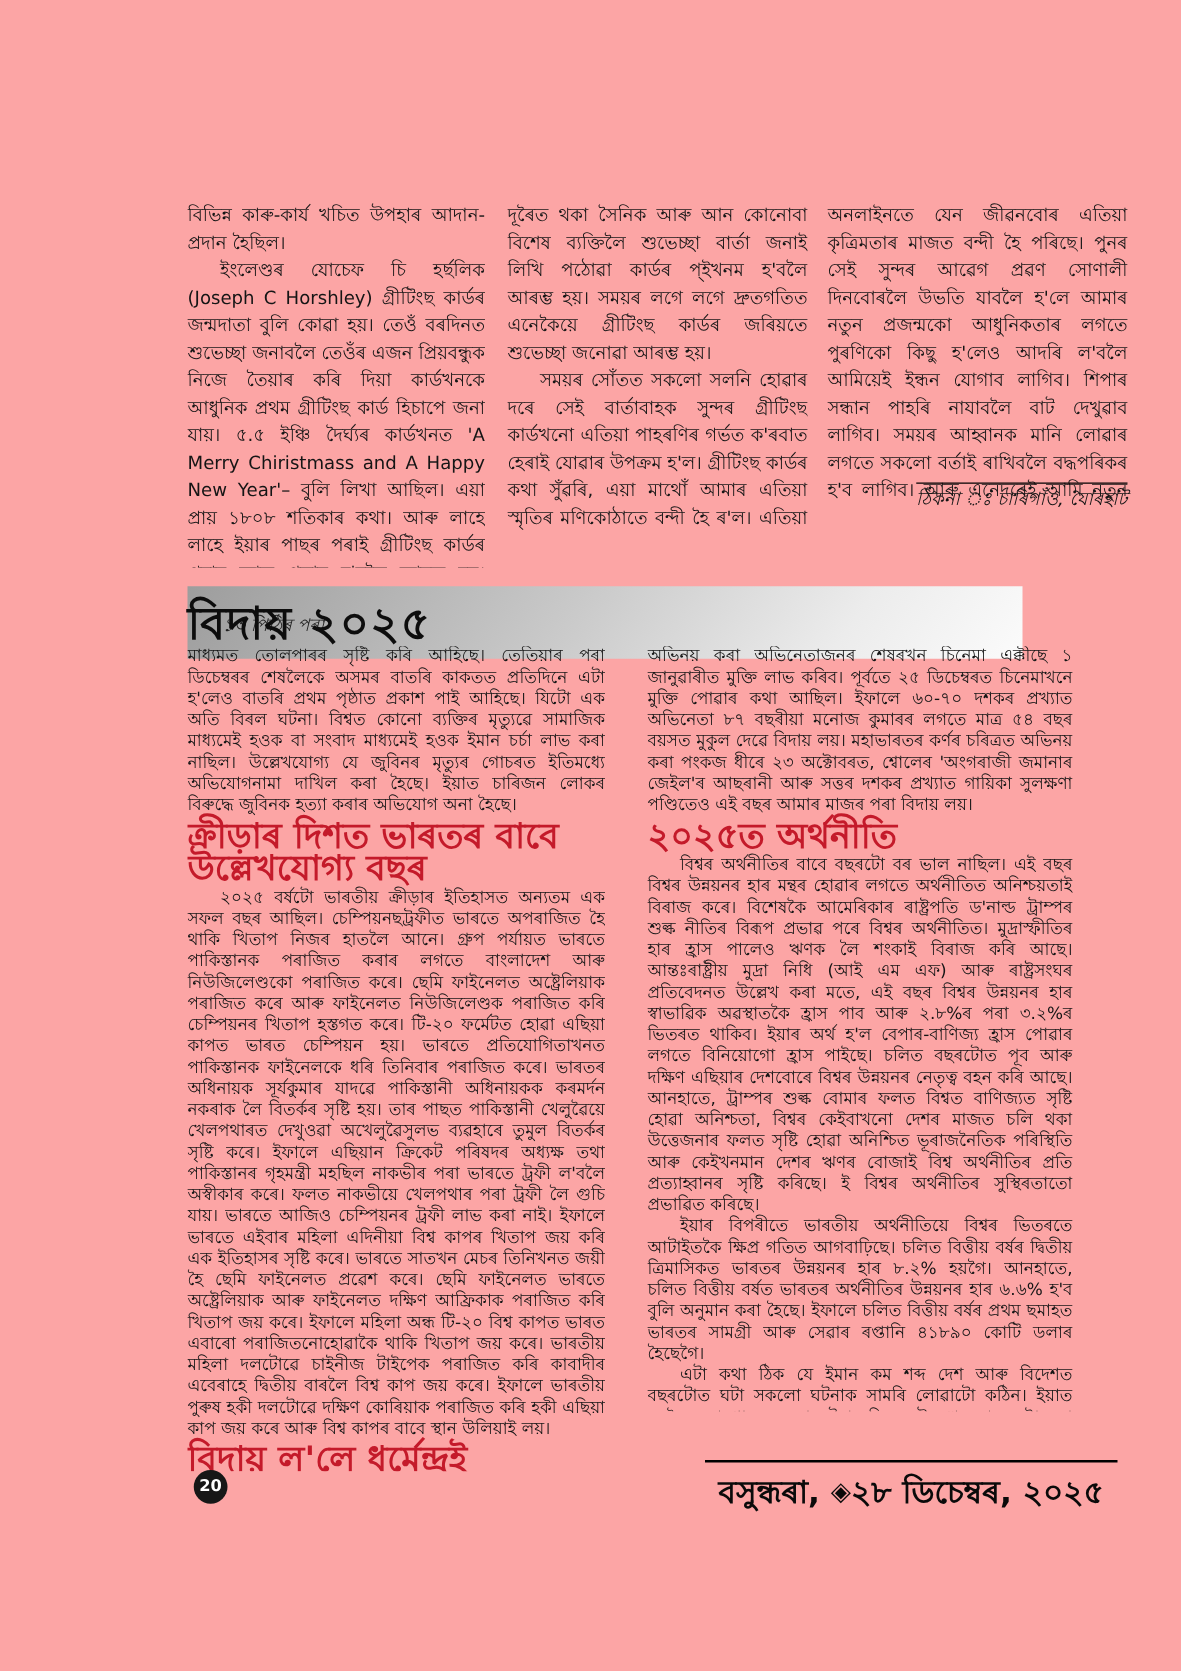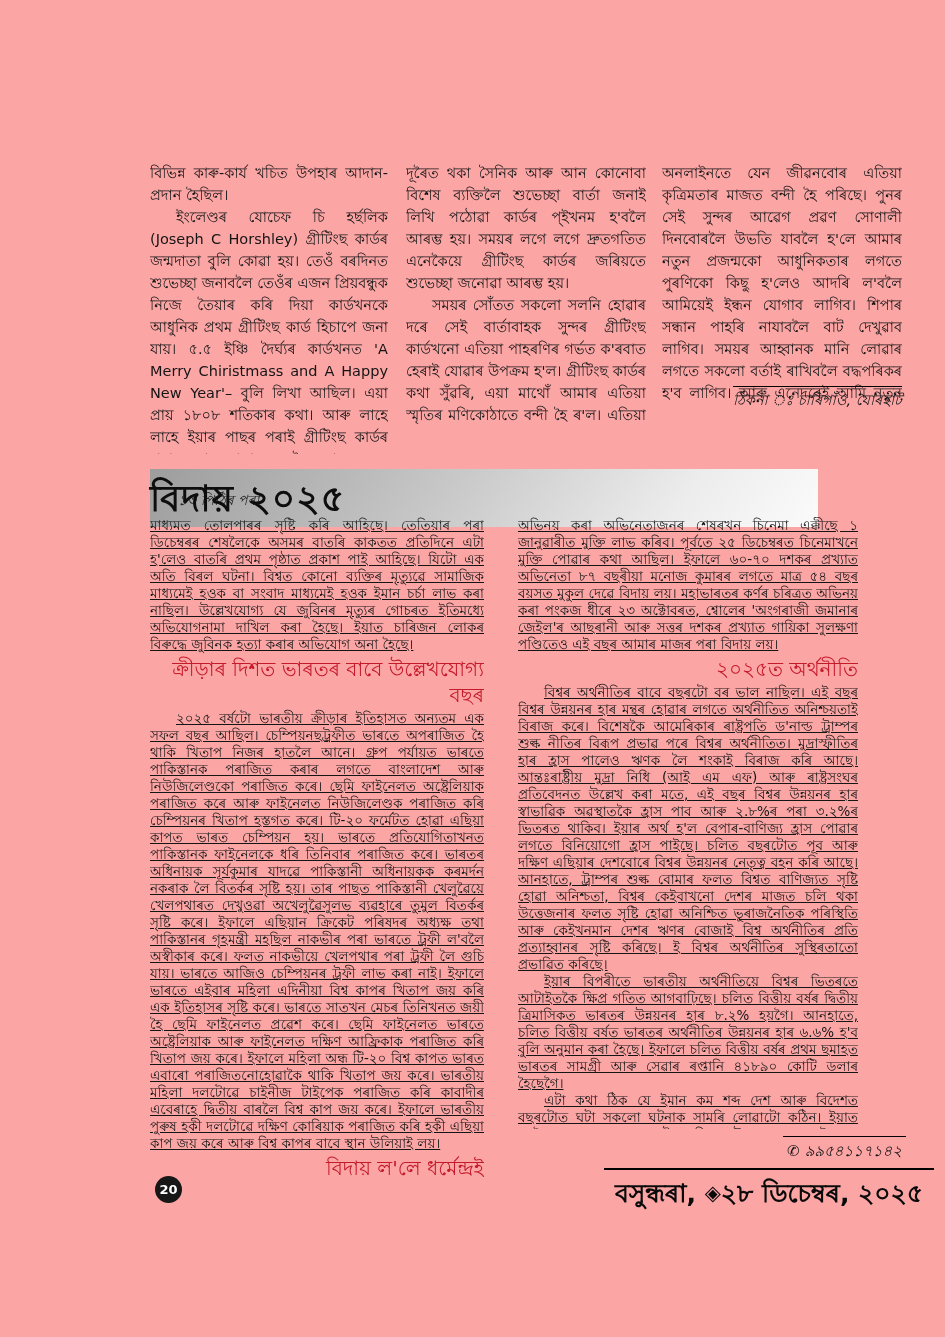--- a/index.html
+++ b/index.html
@@ -20,30 +20,30 @@
 
   
   .banner{position:absolute;left:150px;top:469px;width:668px;height:58px;
           background:linear-gradient(125deg,#9d9d9d 0%,#c9c9c9 45%,#ececec 78%,#fbfbfb 100%);text-decoration:underline;}
   .kicker{position:absolute;left:28px;top:20px;font-style:italic;font-size:14px;color:#222;}
   .banner-title{position:absolute;left:0;right:60px;top:2px;margin:0;text-align:left;
                 font-size:36px;font-weight:700;color:#0d0d0d;letter-spacing:1px;}
 
   
   .lcol{position:absolute;top:517px;text-align:justify;font-size:13.5px;line-height:17px;overflow:hidden;}
-  .lcol p{margin:0;text-decoration:underline;}
+  .lcol p{margin:0;}
   .ll{left:150px;width:334px;height:660px;}
   .lr{left:518px;width:340px;height:612px;}
-  h2.red{margin:3px 0 2px 0;text-align:right;font-size:20px;line-height:26px;font-weight:400;color:#c41a2a;}
+  h2.red{margin:3px 0 2px 0;text-align:left;font-size:28px;line-height:26px;font-weight:700;color:#c41a2a;}
 
   
   .contact2{position:absolute;left:594px;top:1136px;width:312px;text-align:right;}
   .phone-row{display:inline-block;border-top:1.5px solid #000;padding:2px 4px 0 4px;
              font-style:italic;font-size:15px;}
-  .masthead{position:absolute;left:604px;top:1168px;width:330px;border-top:2px solid #000;
+  .masthead{position:absolute;left:564px;top:1168px;width:330px;border-top:2px solid #000;
             padding-top:4px;text-align:center;font-size:25px;font-weight:700;white-space:nowrap;color:#0a0a0a;}
   .masthead .diamond{font-size:21px;position:relative;top:-2px;}
 
   .badge{position:absolute;left:155px;top:1176px;width:27px;height:27px;border-radius:50%;
          background:#171717;color:#ffffff;font-size:13px;font-weight:700;
          display:flex;align-items:center;justify-content:center;}
 </style>
 </head>
 <body>
 
@@ -81,26 +81,20 @@
   </div>
 
   <div class="lcol lr">
     <p>অভিনয় কৰা অভিনেতাজনৰ শেষৰখন চিনেমা এক্কীছে ১ জানুৱাৰীত মুক্তি লাভ কৰিব। পূৰ্বতে ২৫ ডিচেম্বৰত চিনেমাখনে মুক্তি পোৱাৰ কথা আছিল। ইফালে ৬০-৭০ দশকৰ প্ৰখ্যাত অভিনেতা ৮৭ বছৰীয়া মনোজ কুমাৰৰ লগতে মাত্ৰ ৫৪ বছৰ বয়সত মুকুল দেৱে বিদায় লয়। মহাভাৰতৰ কৰ্ণৰ চৰিত্ৰত অভিনয় কৰা পংকজ ধীৰে ২৩ অক্টোবৰত, শ্বোলেৰ 'অংগৰাজী জমানাৰ জেইল'ৰ আছৰানী আৰু সত্তৰ দশকৰ প্ৰখ্যাত গায়িকা সুলক্ষণা পণ্ডিতেও এই বছৰ আমাৰ মাজৰ পৰা বিদায় লয়।</p>
     <h2 class="red">২০২৫ত অৰ্থনীতি</h2>
     <p class="indent">বিশ্বৰ অৰ্থনীতিৰ বাবে বছৰটো বৰ ভাল নাছিল। এই বছৰ বিশ্বৰ উন্নয়নৰ হাৰ মন্থৰ হোৱাৰ লগতে অৰ্থনীতিত অনিশ্চয়তাই বিৰাজ কৰে। বিশেষকৈ আমেৰিকাৰ ৰাষ্ট্ৰপতি ড'নাল্ড ট্ৰাম্পৰ শুল্ক নীতিৰ বিৰূপ প্ৰভাৱ পৰে বিশ্বৰ অৰ্থনীতিত। মুদ্ৰাস্ফীতিৰ হাৰ হ্ৰাস পালেও ঋণক লৈ শংকাই বিৰাজ কৰি আছে। আন্তঃৰাষ্ট্ৰীয় মুদ্ৰা নিধি (আই এম এফ) আৰু ৰাষ্ট্ৰসংঘৰ প্ৰতিবেদনত উল্লেখ কৰা মতে, এই বছৰ বিশ্বৰ উন্নয়নৰ হাৰ স্বাভাৱিক অৱস্থাতকৈ হ্ৰাস পাব আৰু ২.৮%ৰ পৰা ৩.২%ৰ ভিতৰত থাকিব। ইয়াৰ অৰ্থ হ'ল বেপাৰ-বাণিজ্য হ্ৰাস পোৱাৰ লগতে বিনিয়োগো হ্ৰাস পাইছে। চলিত বছৰটোত পূব আৰু দক্ষিণ এছিয়াৰ দেশবোৰে বিশ্বৰ উন্নয়নৰ নেতৃত্ব বহন কৰি আছে। আনহাতে, ট্ৰাম্পৰ শুল্ক বোমাৰ ফলত বিশ্বত বাণিজ্যত সৃষ্টি হোৱা অনিশ্চতা, বিশ্বৰ কেইবাখনো দেশৰ মাজত চলি থকা উত্তেজনাৰ ফলত সৃষ্টি হোৱা অনিশ্চিত ভূৰাজনৈতিক পৰিস্থিতি আৰু কেইখনমান দেশৰ ঋণৰ বোজাই বিশ্ব অৰ্থনীতিৰ প্ৰতি প্ৰত্যাহ্বানৰ সৃষ্টি কৰিছে। ই বিশ্বৰ অৰ্থনীতিৰ সুস্থিৰতাতো প্ৰভাৱিত কৰিছে।</p>
     <p class="indent">ইয়াৰ বিপৰীতে ভাৰতীয় অৰ্থনীতিয়ে বিশ্বৰ ভিতৰতে আটাইতকৈ ক্ষিপ্ৰ গতিত আগবাঢ়িছে। চলিত বিত্তীয় বৰ্ষৰ দ্বিতীয় ত্ৰিমাসিকত ভাৰতৰ উন্নয়নৰ হাৰ ৮.২% হয়গৈ। আনহাতে, চলিত বিত্তীয় বৰ্ষত ভাৰতৰ অৰ্থনীতিৰ  উন্নয়নৰ হাৰ ৬.৬% হ'ব বুলি অনুমান কৰা হৈছে। ইফালে চলিত বিত্তীয় বৰ্ষৰ প্ৰথম ছমাহত ভাৰতৰ সামগ্ৰী আৰু সেৱাৰ ৰপ্তানি ৪১৮৯০ কোটি ডলাৰ হৈছেগৈ।</p>
     <p class="indent">এটা কথা ঠিক যে ইমান কম শব্দ দেশ আৰু বিদেশত বছৰটোত ঘটা সকলো ঘটনাক সামৰি লোৱাটো কঠিন। ইয়াত মনলৈ অহা প্ৰায় সকলো ঘটনাৰ বিষয়ে উল্লেখ কৰাৰ চেষ্টা কৰা হৈছে। এই বছৰটোত ঘটা সকলো দুৰ্যোগ-বিপৰ্যয় যুদ্ধ বিগ্ৰহৰ ইমানতে অন্ত পৰি নতুন বছৰটোত এখন নতুন পৃথিৱী দেখা পোৱাৰ আশা কৰা হ'ল। ❖</p>
   </div>
 
-  <div class="contact2">
-    <span class="phone-row">
-      <span>✆</span>
-      <span>৯৯৫৪১১৭১৪২</span>
-    </span>
-  </div>
 
   <div class="masthead">
     <span>বসুন্ধৰা,</span>
     <span class="diamond">◈</span><span>২৮ ডিচেম্বৰ, ২০২৫</span>
   </div>
 
   <div class="badge">20</div>
 
 </div>
 

